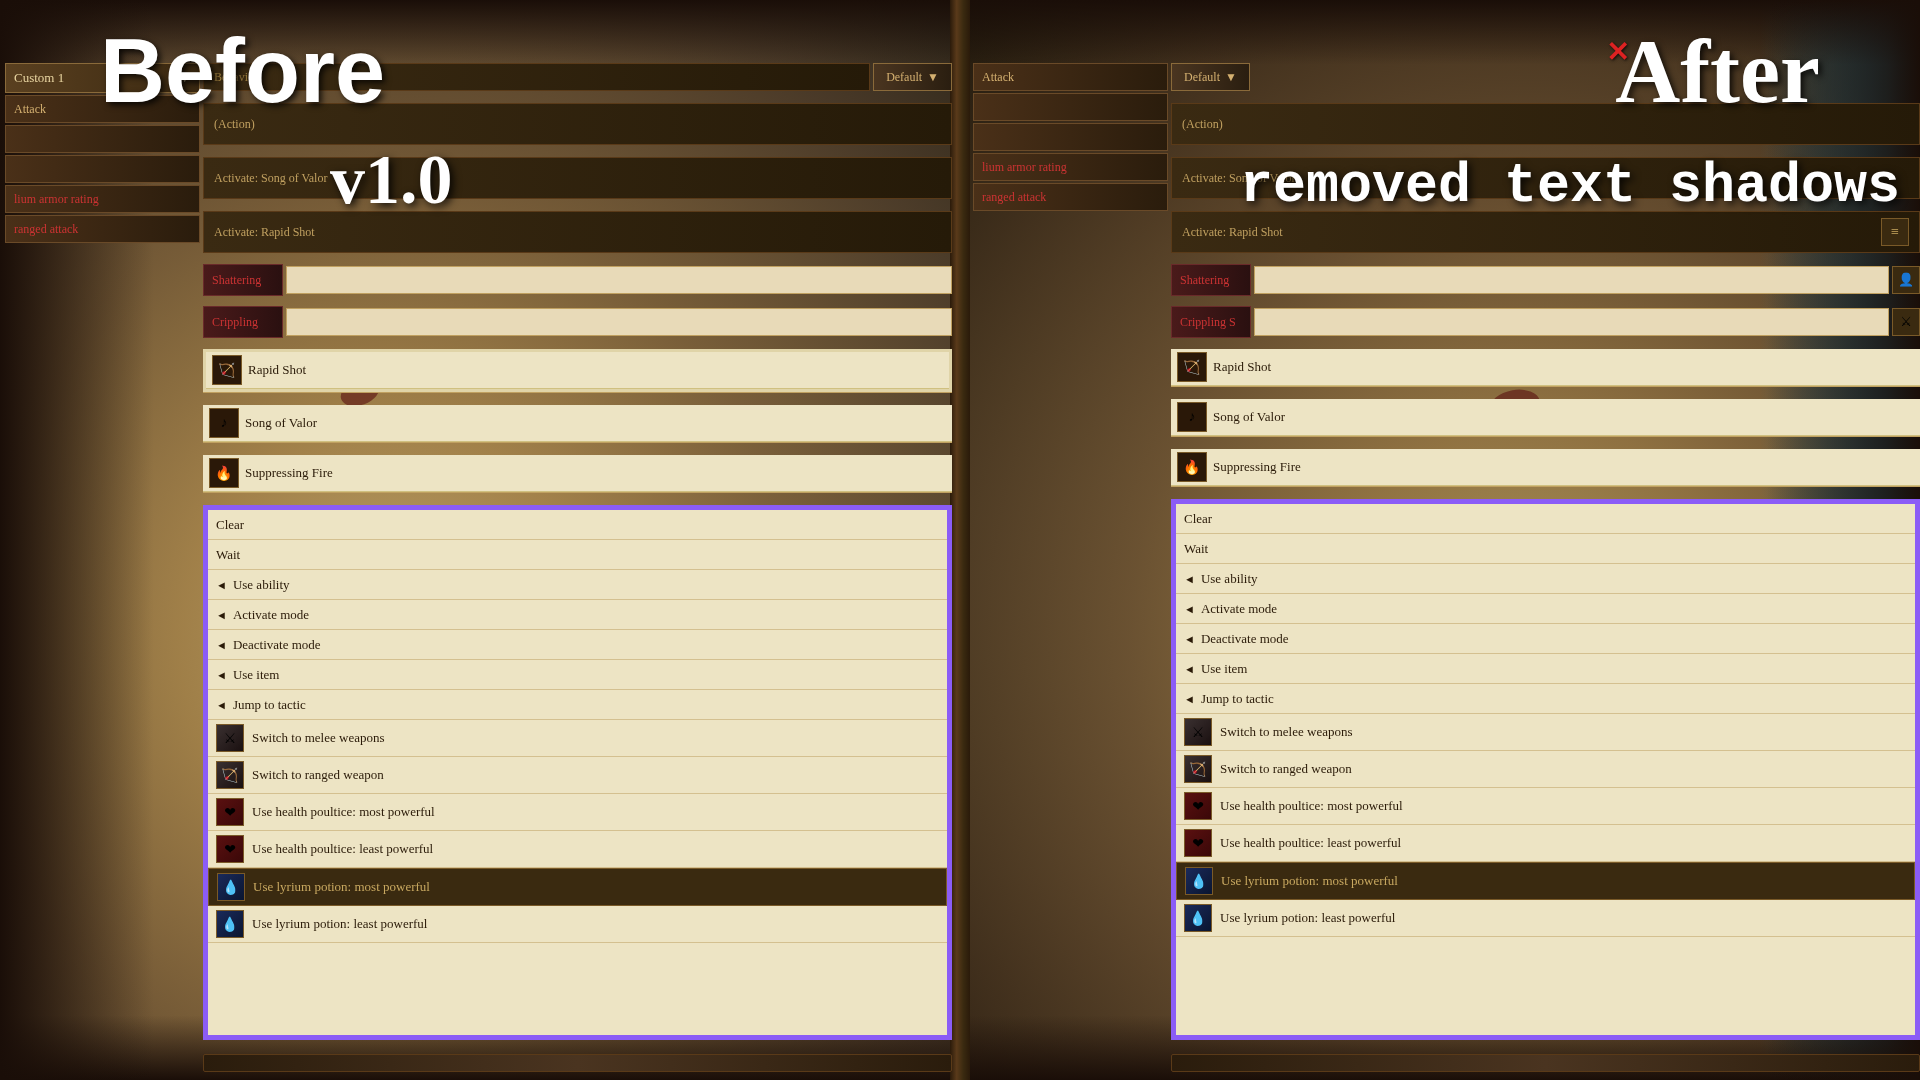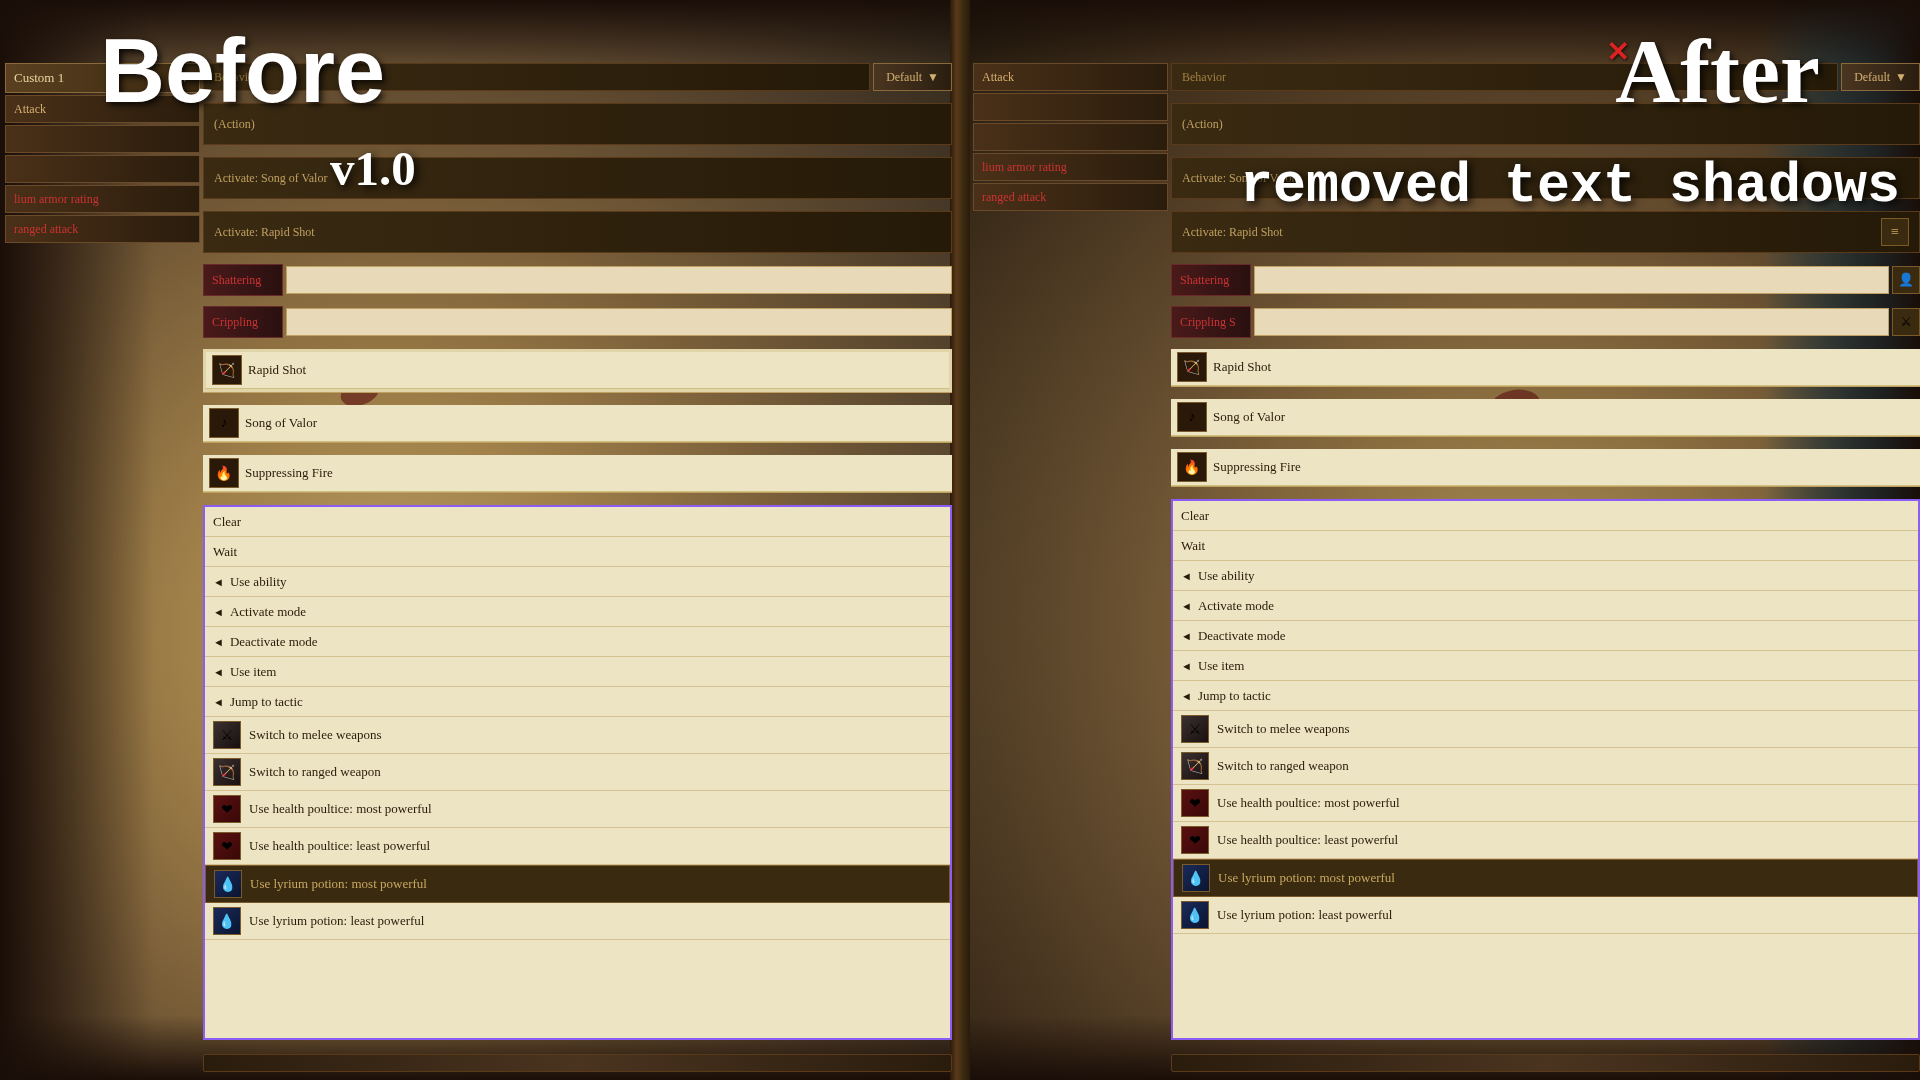--- a/index.html
+++ b/index.html
@@ -97,21 +97,21 @@
       right: 100px;
       font-size: 90px;
       font-weight: bold;
       color: white;
       text-shadow: 3px 3px 6px rgba(0,0,0,0.8);
       font-family: 'Georgia', serif;
     }
 
     .version-label {
       position: absolute;
-      font-size: 49px;
+      font-size: 70px;
       font-weight: bold;
       color: white;
       text-shadow: 3px 3px 8px rgba(0,0,0,0.9);
       font-family: 'Georgia', serif;
     }
 
     .removed-text {
       position: absolute;
       top: 155px;
       right: 20px;
@@ -295,21 +295,21 @@
       display: flex;
       align-items: center;
       justify-content: center;
       font-size: 13px;
       flex-shrink: 0;
     }
 
     
     .dropdown-panel {
       background: #ede4c4;
-      border: 2px solid #8b5cf6;
+      border: 5px solid #8b5cf6;
       flex: 1;
       overflow: hidden;
     }
 
     .menu-entry {
       display: flex;
       align-items: center;
       padding: 5px 8px;
       border-bottom: 1px solid #d4c090;
       background: #ede4c4;
@@ -592,23 +592,20 @@
           <span style="color:#cc3333;">lium armor rating</span>
         </div>
         <div class="small-sidebar-item">
           <span style="color:#cc3333;">ranged attack</span>
         </div>
       </div>
 
       <div class="main-content">
 
         <div class="top-bar-row">
-          <div class="bar-label">
-            <span>Behavior</span>
-          </div>
           <div class="bar-dropdown">
             <span>Default</span>
             <span>▼</span>
           </div>
         </div>
 
         <div class="activate-row">
           <span>(Action)</span>
         </div>
 

